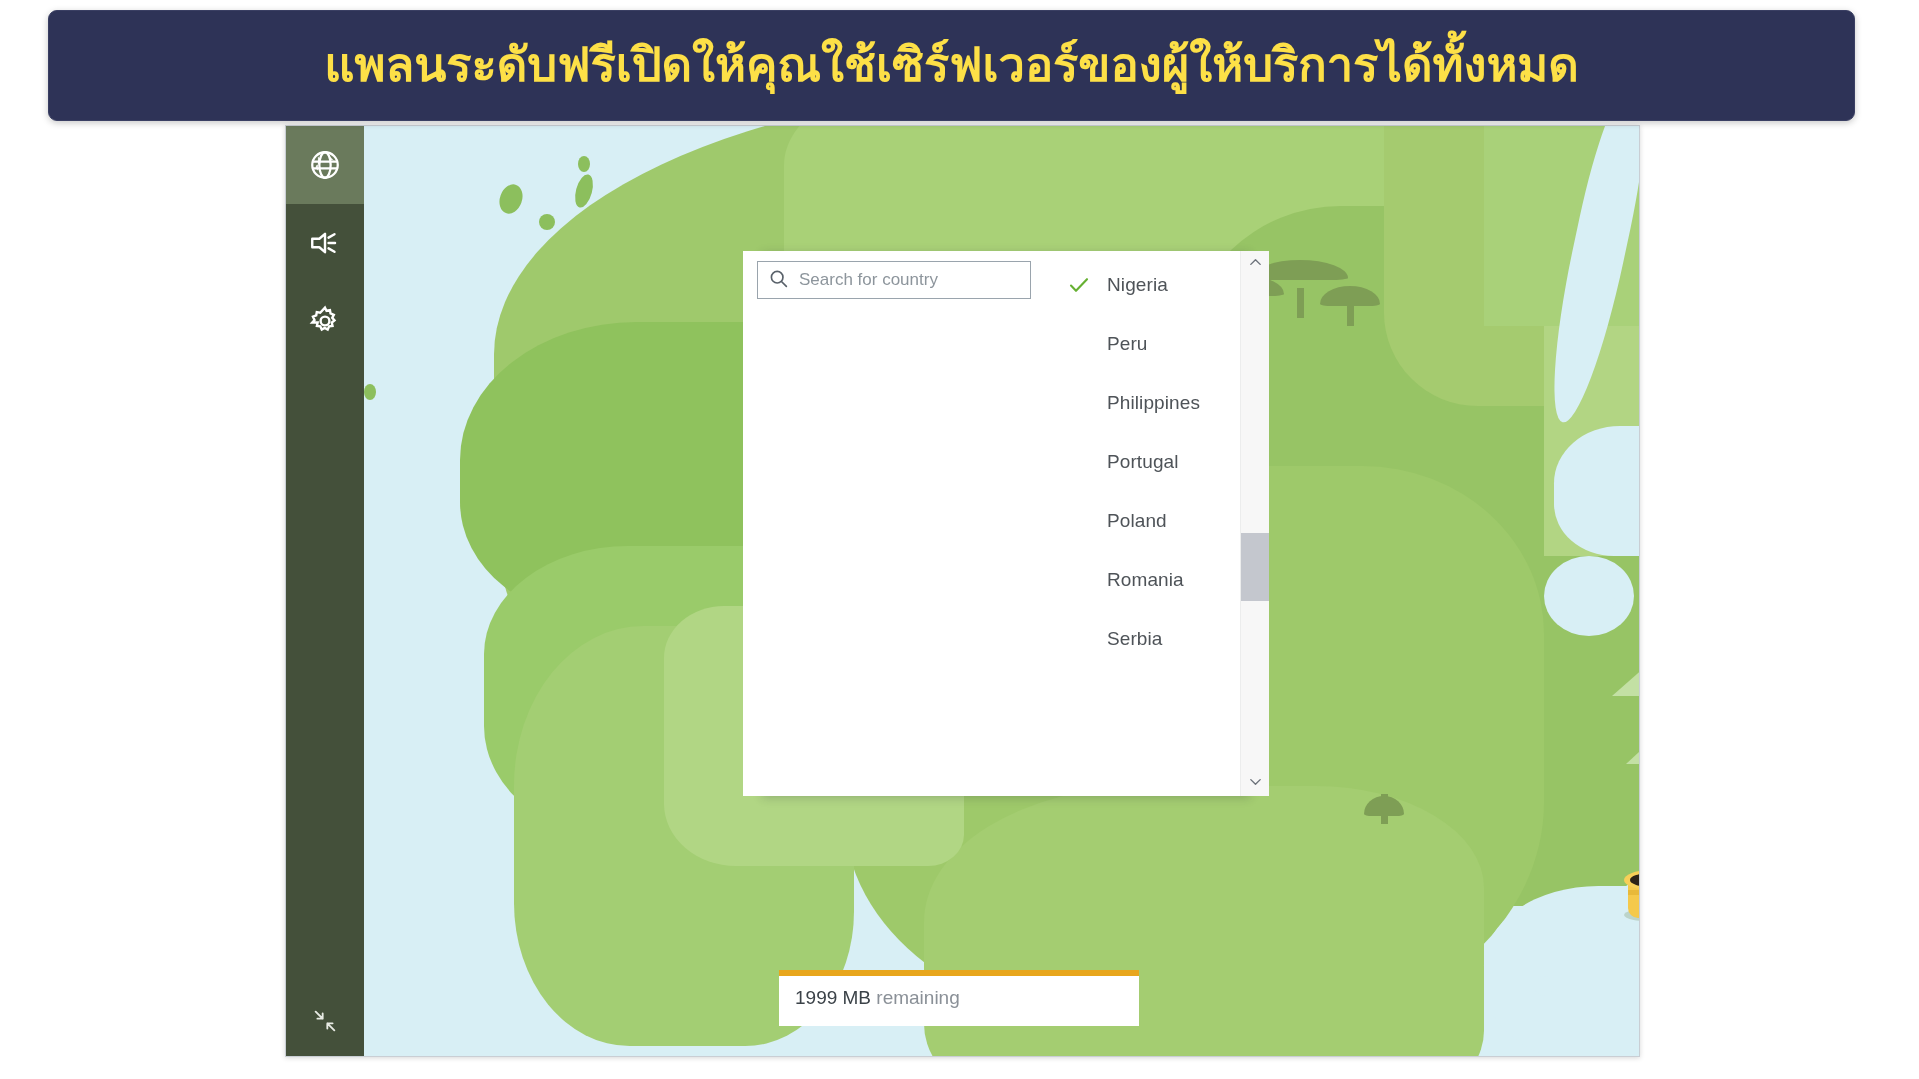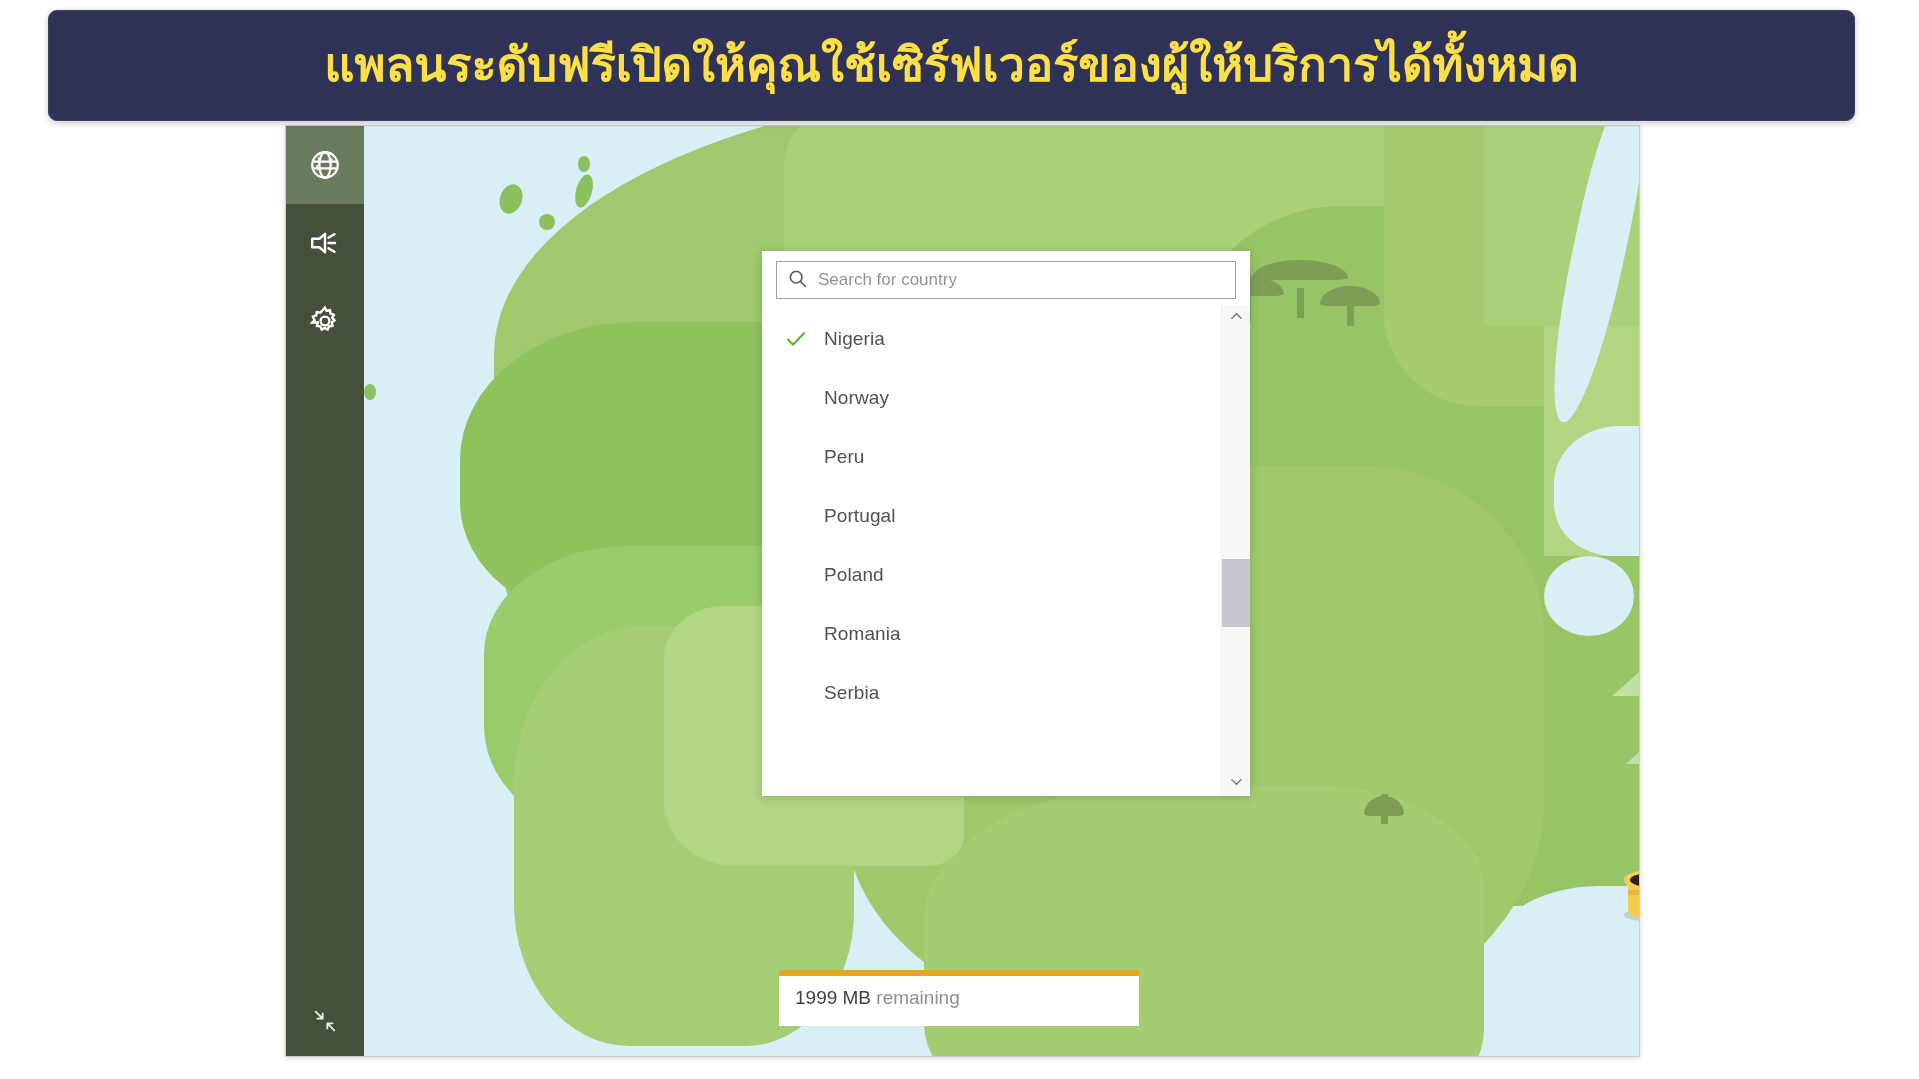--- a/index.html
+++ b/index.html
@@ -261,21 +261,20 @@
   
   .country-panel {
     position: absolute;
     left: 476px;
     top: 125px;
     width: 488px;
     height: 545px;
     background: #ffffff;
     box-shadow: 0 2px 9px rgba(40,50,60,0.22);
     display: flex;
-    flex-direction: column;
     justify-content: center;
   }
 
   .search-row {
     padding: 10px 14px 6px 14px;
     background: #ffffff;
   }
   .search-box {
     display: flex;
     align-items: center;
@@ -566,25 +565,25 @@
             <div class="country-item">
               <span class="check-slot">
                 <svg width="24" height="24" viewBox="0 0 24 24" fill="none" stroke="#66b032" stroke-width="2.1" stroke-linecap="round" stroke-linejoin="round">
                   <path d="M4 12.6l5 5.2L20 6.2"></path>
                 </svg>
               </span>
               <span class="country-name">Nigeria</span>
             </div>
             <div class="country-item">
               <span class="check-slot"></span>
-              <span class="country-name">Norway</span>
+              <span class="country-name">Peru</span>
             </div>
             <div class="country-item">
               <span class="check-slot"></span>
-              <span class="country-name">Peru</span>
+              <span class="country-name">Philippines</span>
             </div>
             <div class="country-item">
               <span class="check-slot"></span>
               <span class="country-name">Portugal</span>
             </div>
             <div class="country-item">
               <span class="check-slot"></span>
               <span class="country-name">Poland</span>
             </div>
             <div class="country-item">

